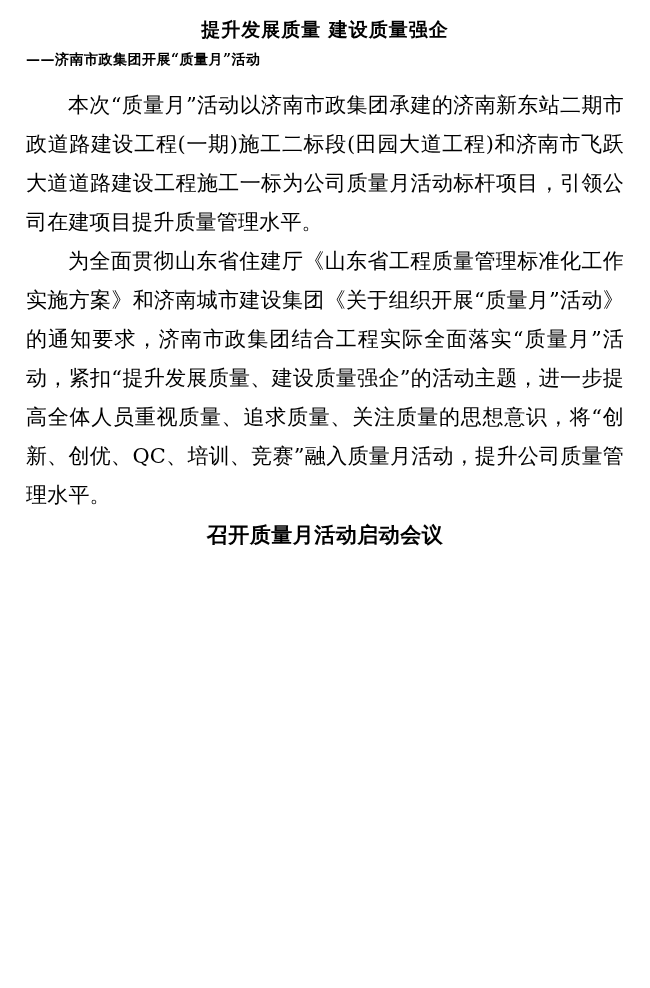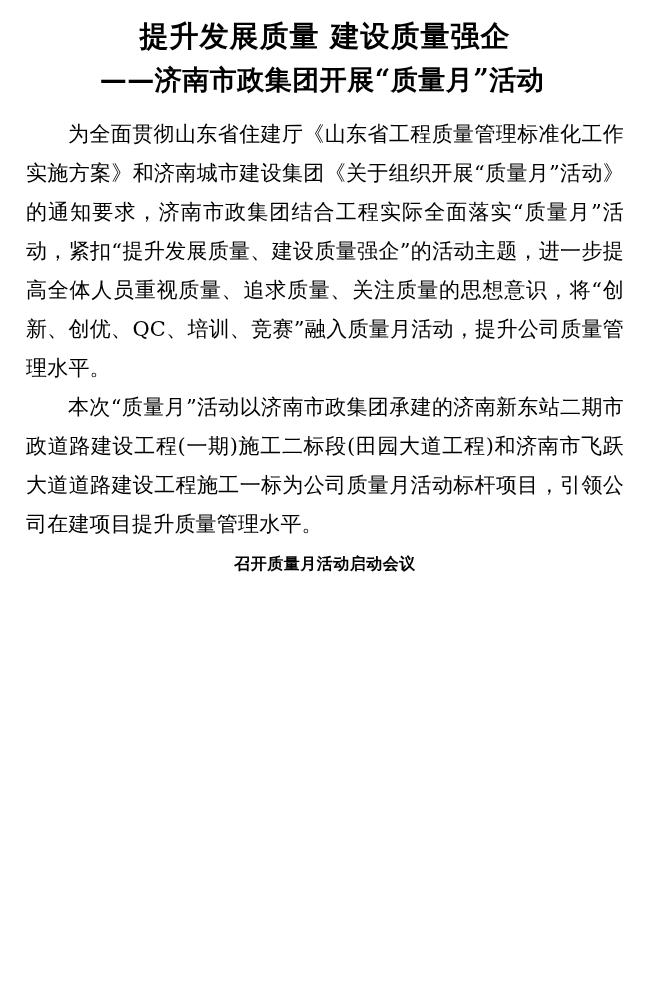--- a/index.html
+++ b/index.html
@@ -16,68 +16,68 @@
   }
   .page {
     width: 650px;
     height: 988px;
     box-sizing: border-box;
     padding: 12px 26px 0 26px;
     position: relative;
   }
   .doc-title {
     text-align: center;
-    font-size: 29px;
+    font-size: 19px;
     font-weight: bold;
     letter-spacing: 1px;
     line-height: 1.25;
     margin: 6px 0 2px 0;
     font-family: "DejaVu Serif", "Liberation Serif", serif;
   }
   .doc-subtitle {
-    text-align: center;
-    font-size: 27px;
+    text-align: left;
+    font-size: 14px;
     font-weight: bold;
     line-height: 1.3;
     margin: 8px 6px 0 0;
     letter-spacing: 0.5px;
   }
   .body-text {
     margin-top: 18px;
   }
   p.para {
     font-size: 21px;
     line-height: 39px;
     margin: 0;
     text-align: justify;
     text-justify: inter-ideograph;
     text-indent: 2em;
     letter-spacing: 0.2px;
   }
   h2.section-heading {
-    font-size: 16px;
+    font-size: 21px;
     font-weight: bold;
     text-align: center;
     line-height: 39px;
     margin: 0;
     letter-spacing: 0.5px;
   }
 </style>
 </head>
 <body>
 
 <div class="page">
 
   <h1 class="doc-title">提升发展质量  建设质量强企</h1>
 
   <div class="doc-subtitle">——济南市政集团开展“质量月”活动</div>
 
   <div class="body-text">
 
+    <p class="para">本次“质量月”活动以济南市政集团承建的济南新东站二期市政道路建设工程(一期)施工二标段(田园大道工程)和济南市飞跃大道道路建设工程施工一标为公司质量月活动标杆项目，引领公司在建项目提升质量管理水平。</p>
+
     <p class="para">为全面贯彻山东省住建厅《山东省工程质量管理标准化工作实施方案》和济南城市建设集团《关于组织开展“质量月”活动》的通知要求，济南市政集团结合工程实际全面落实“质量月”活动，紧扣“提升发展质量、建设质量强企”的活动主题，进一步提高全体人员重视质量、追求质量、关注质量的思想意识，将“创新、创优、QC、培训、竞赛”融入质量月活动，提升公司质量管理水平。</p>
-
-    <p class="para">本次“质量月”活动以济南市政集团承建的济南新东站二期市政道路建设工程(一期)施工二标段(田园大道工程)和济南市飞跃大道道路建设工程施工一标为公司质量月活动标杆项目，引领公司在建项目提升质量管理水平。</p>
 
     <h2 class="section-heading">召开质量月活动启动会议</h2>
 
 
   </div>
 </div>
 
 </body></html>

